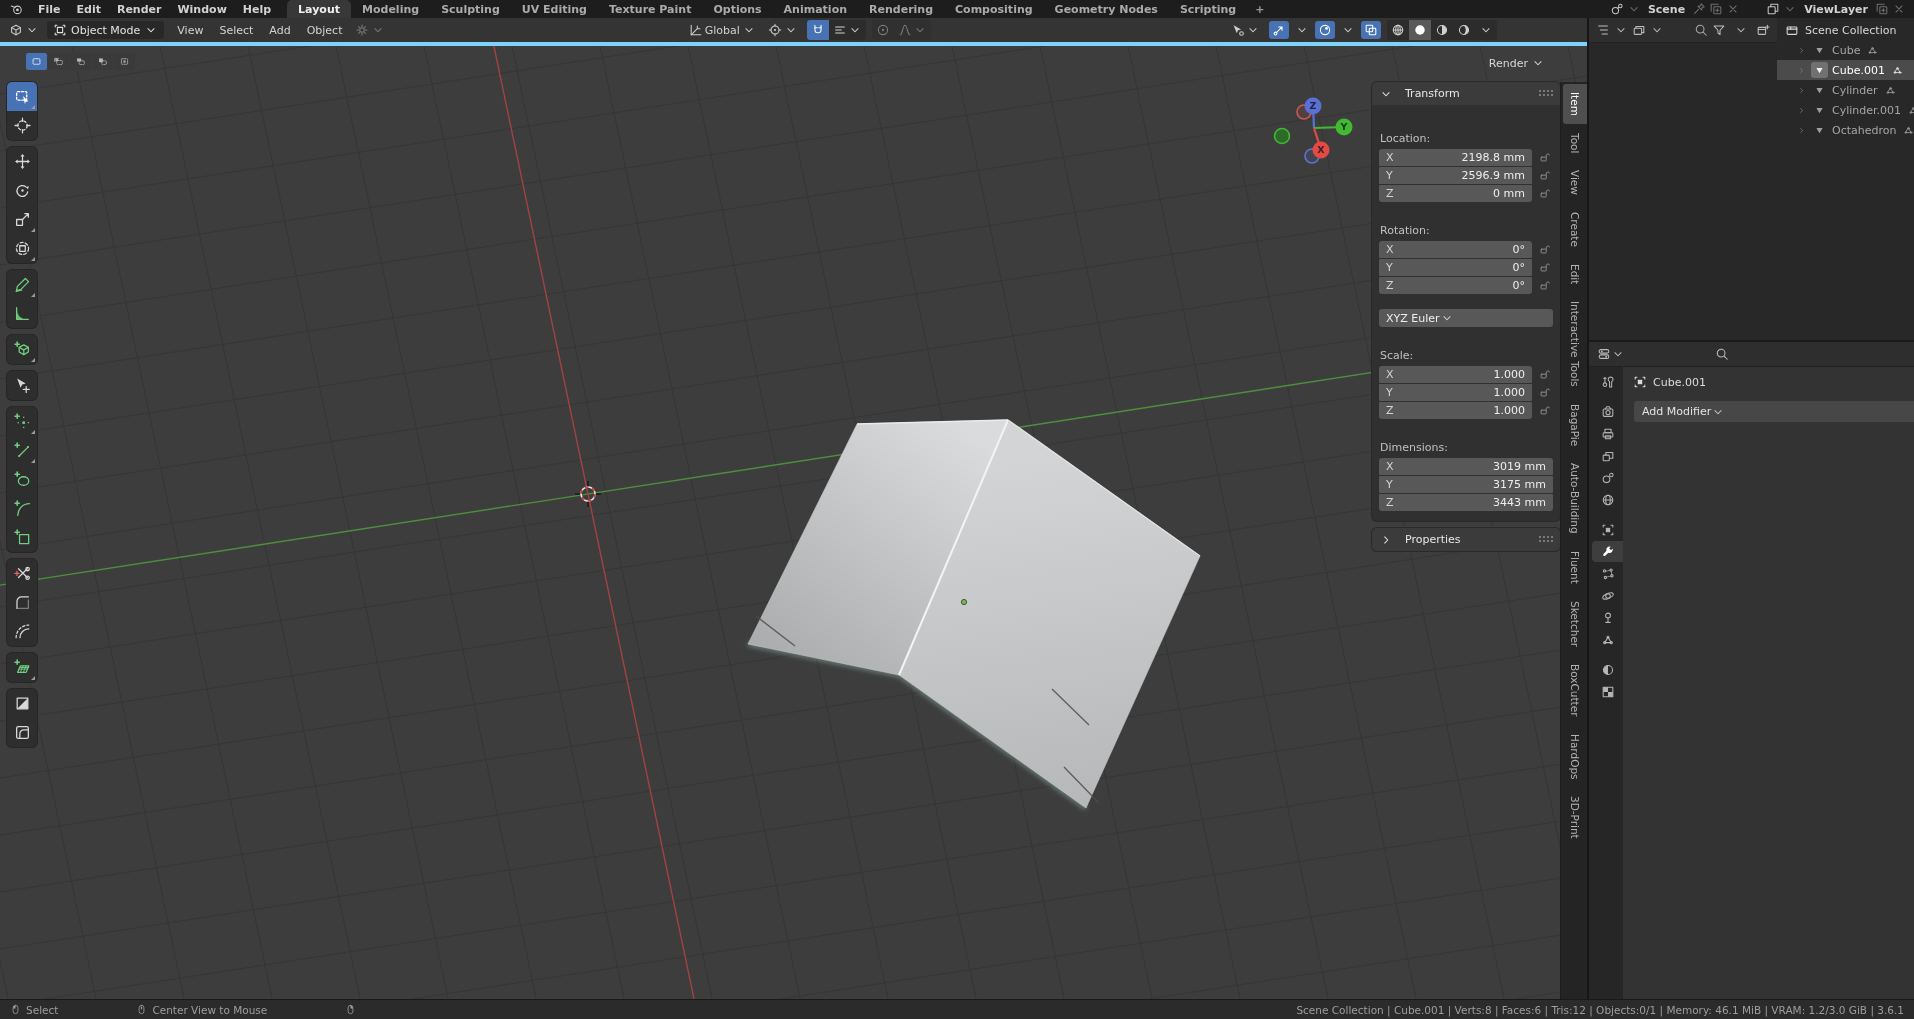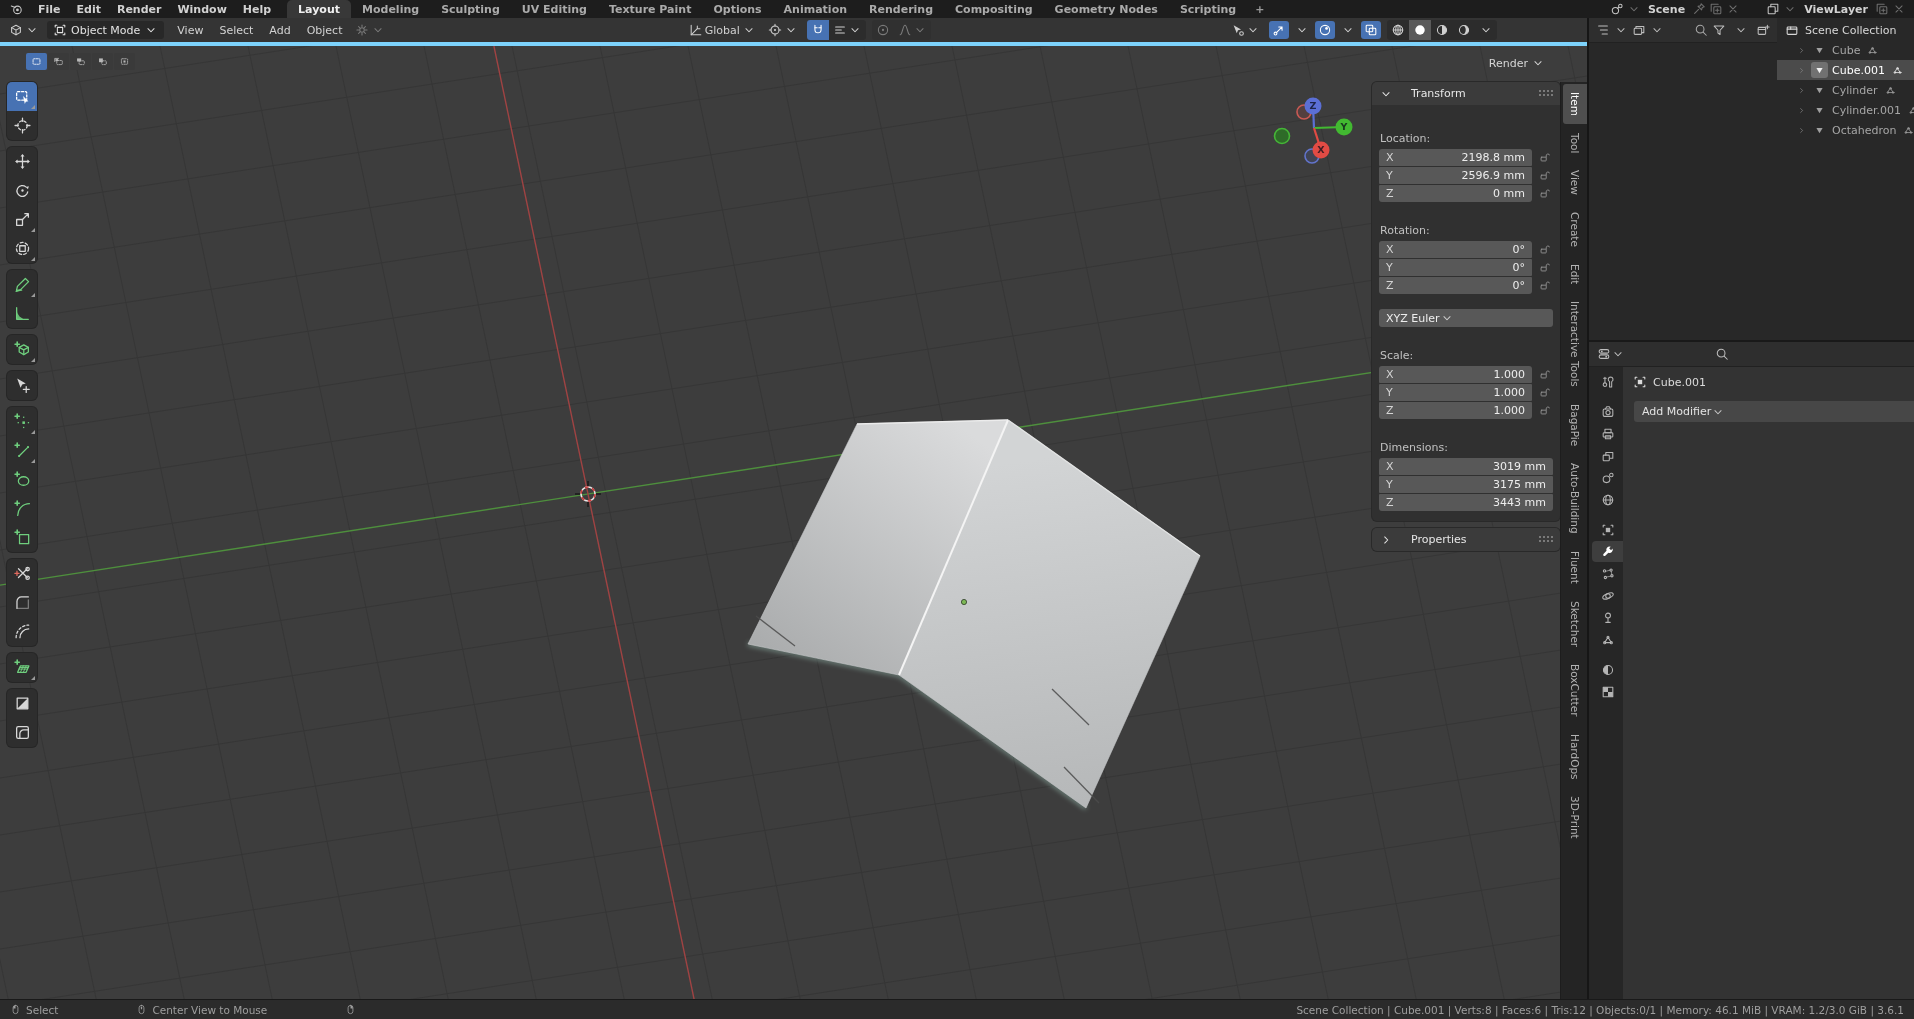--- a/index.html
+++ b/index.html
@@ -56,21 +56,21 @@
   .tool-group{background:#2e2e2e;border-radius:5px;display:flex;flex-direction:column;overflow:hidden;box-shadow:0 0 0 1px #262626;}
   .tool-btn{width:30px;height:29px;display:flex;align-items:center;justify-content:center;background:none;border:none;color:#d8d8d8;position:relative;}
   .tool-btn .ic{width:17px;height:17px;}
   .tool-btn.active{background:#4772b3;color:#fff;}
   .tool-btn.grn{color:#6fcf7e;}
   .tool-btn .corner{position:absolute;right:2px;bottom:2px;width:0;height:0;border-left:4px solid transparent;border-bottom:4px solid #9a9a9a;}
 
   
   .n-panel{position:absolute;top:36px;right:27px;width:188px;display:flex;flex-direction:column;gap:7px;}
   .np-section{background:#303030;border-radius:5px;overflow:hidden;box-shadow:0 0 0 1px #292929;}
-  .np-header{height:23px;background:#3b3b3b;display:flex;align-items:center;gap:18px;padding:0 7px;color:#e6e6e6;justify-content:center;}
+  .np-header{height:23px;background:#3b3b3b;display:flex;align-items:center;gap:12px;padding:0 7px;color:#e6e6e6;justify-content:center;}
   .drag-dots{margin-left:auto;width:15px;height:9px;background-image:radial-gradient(#8a8a8a 1px,transparent 1.1px);background-size:4px 4px;opacity:.8;}
   .np-body{padding:5px 7px 9px;}
   .np-sub{color:#c0c0c0;margin:22px 1px 4px;}
   .fld-row{display:flex;align-items:center;margin-bottom:1px;}
   .fld{flex:1;height:17px;background:#585858;display:flex;align-items:center;padding:0 7px;color:#ededed;border-radius:1px;min-width:0;}
   .fld .ax{width:13px;color:#d4d4d4;}
   .fld .val{margin-left:auto;white-space:nowrap;}
   .fld-row:first-child .fld{border-radius:3px 3px 1px 1px;}
   .fld-row:last-child .fld{border-radius:1px 1px 3px 3px;}
   .lock{width:17px;margin-left:4px;color:#9d9d9d;display:flex;justify-content:center;}

